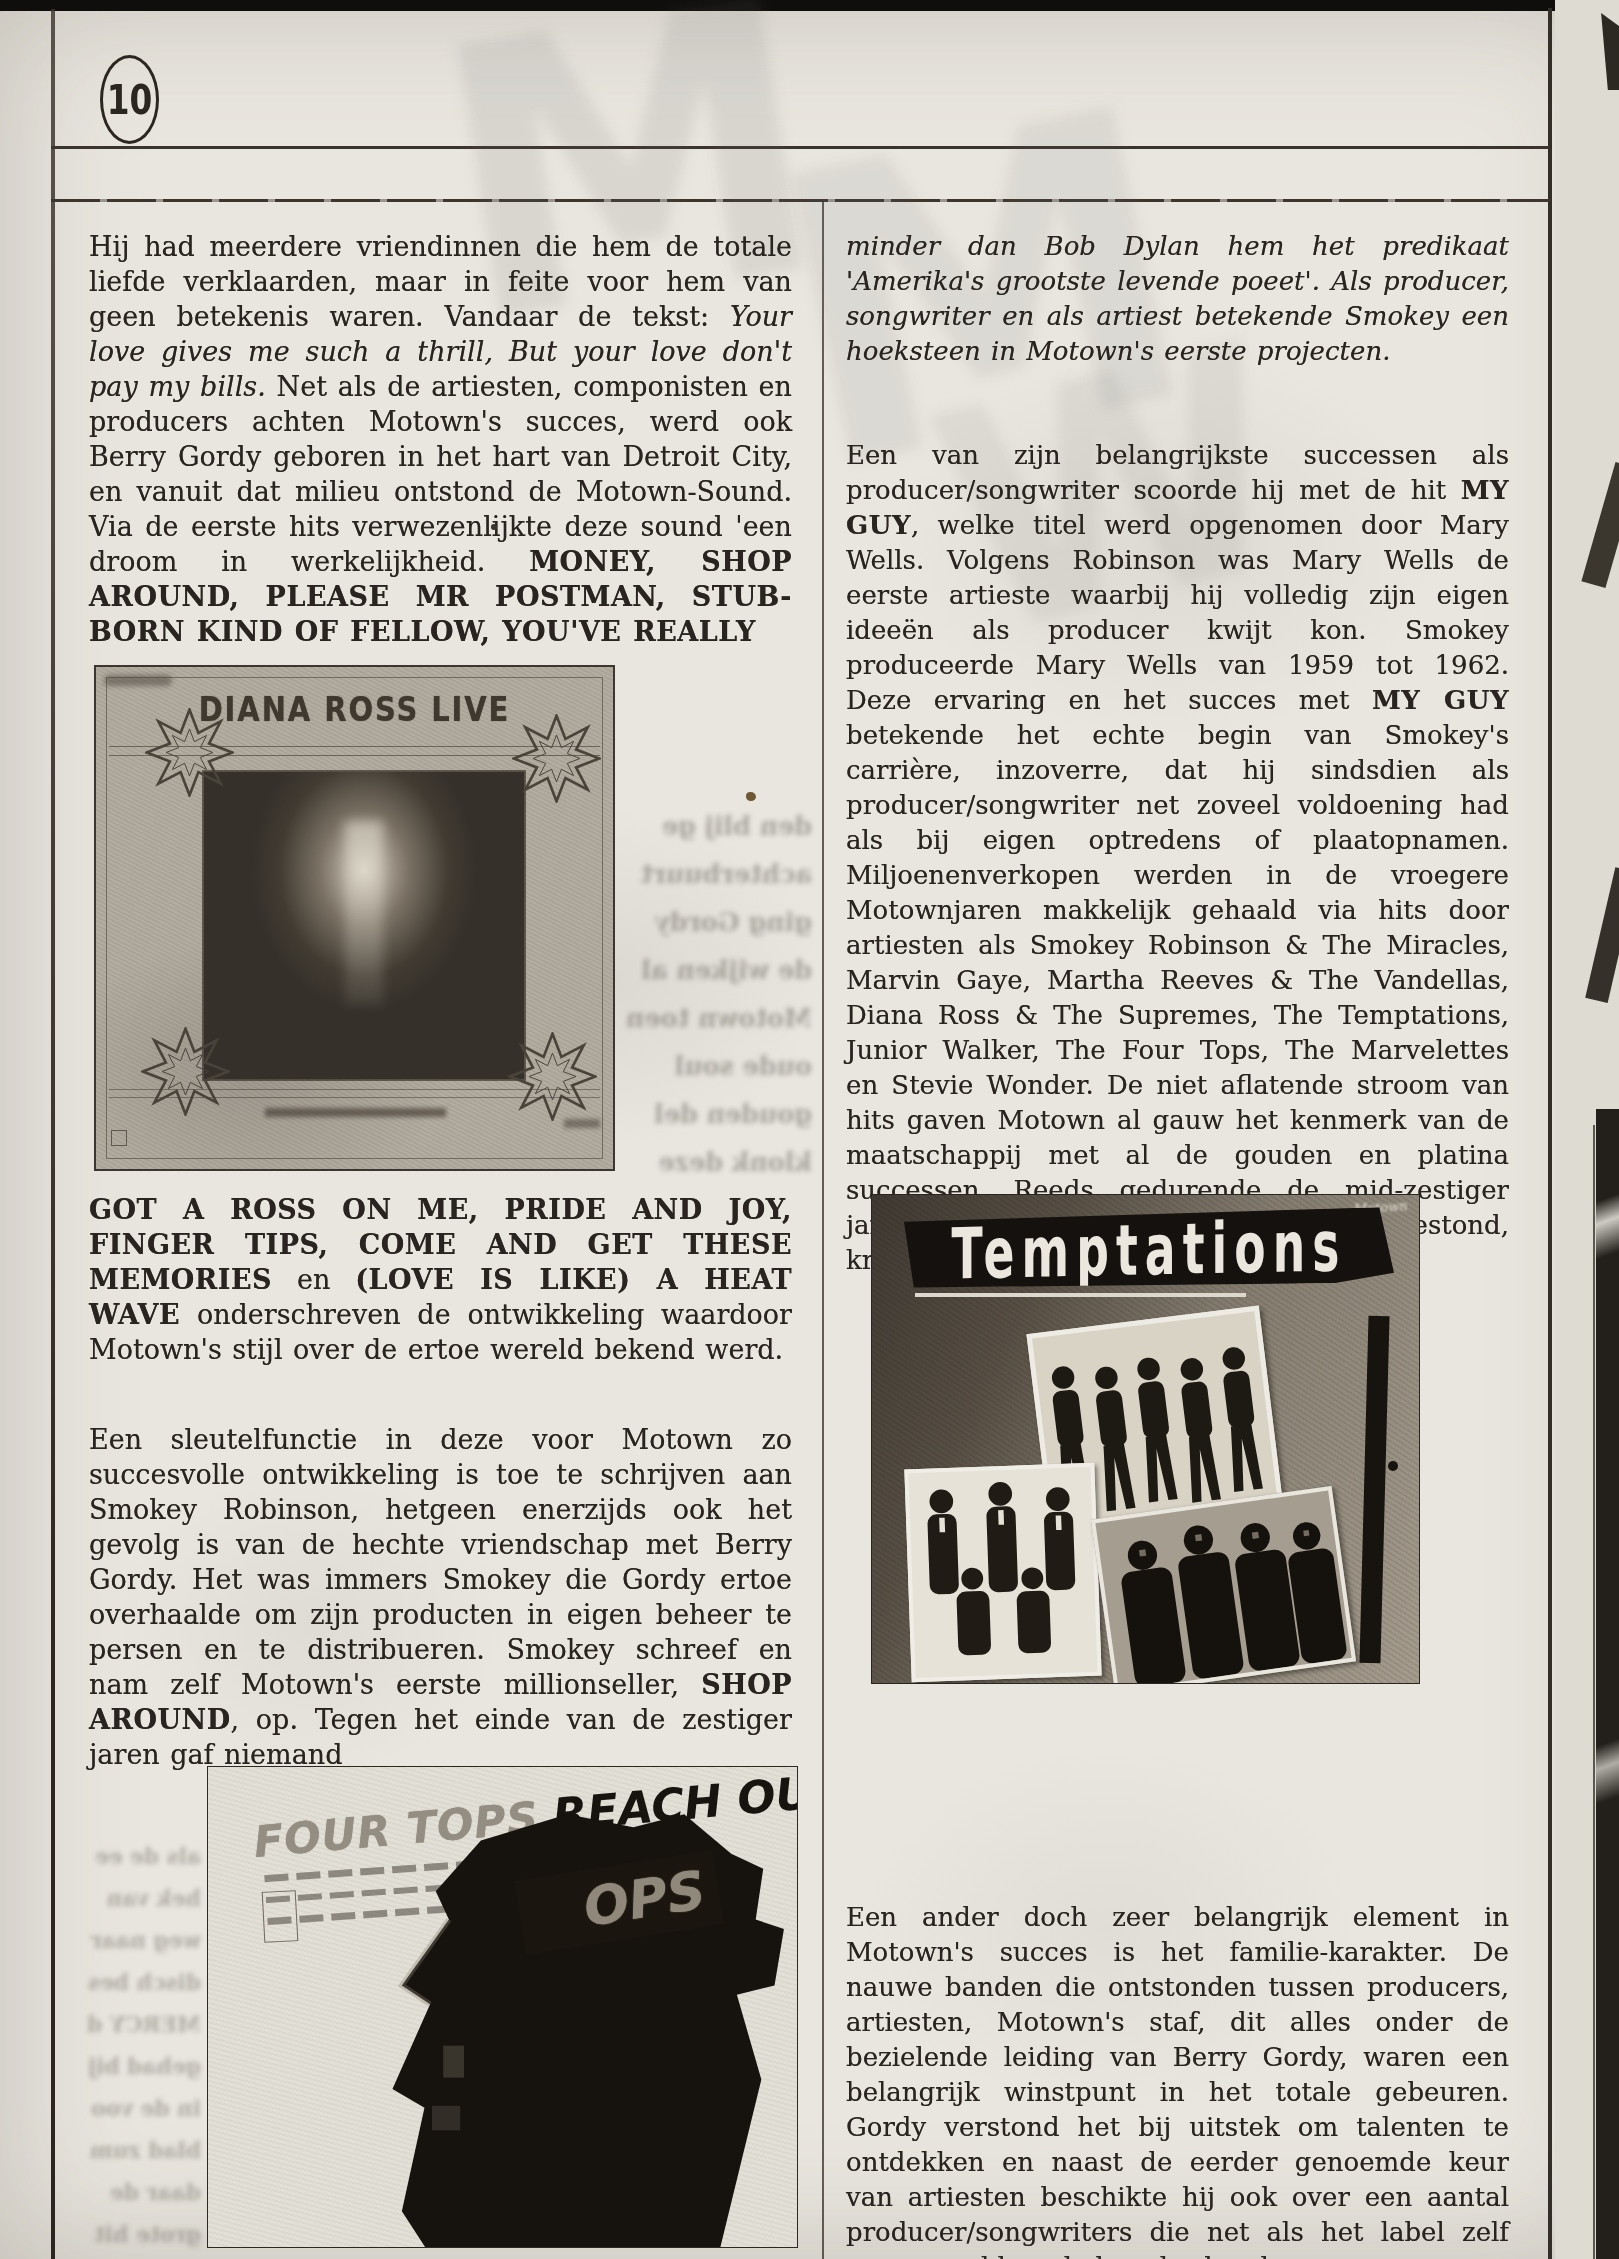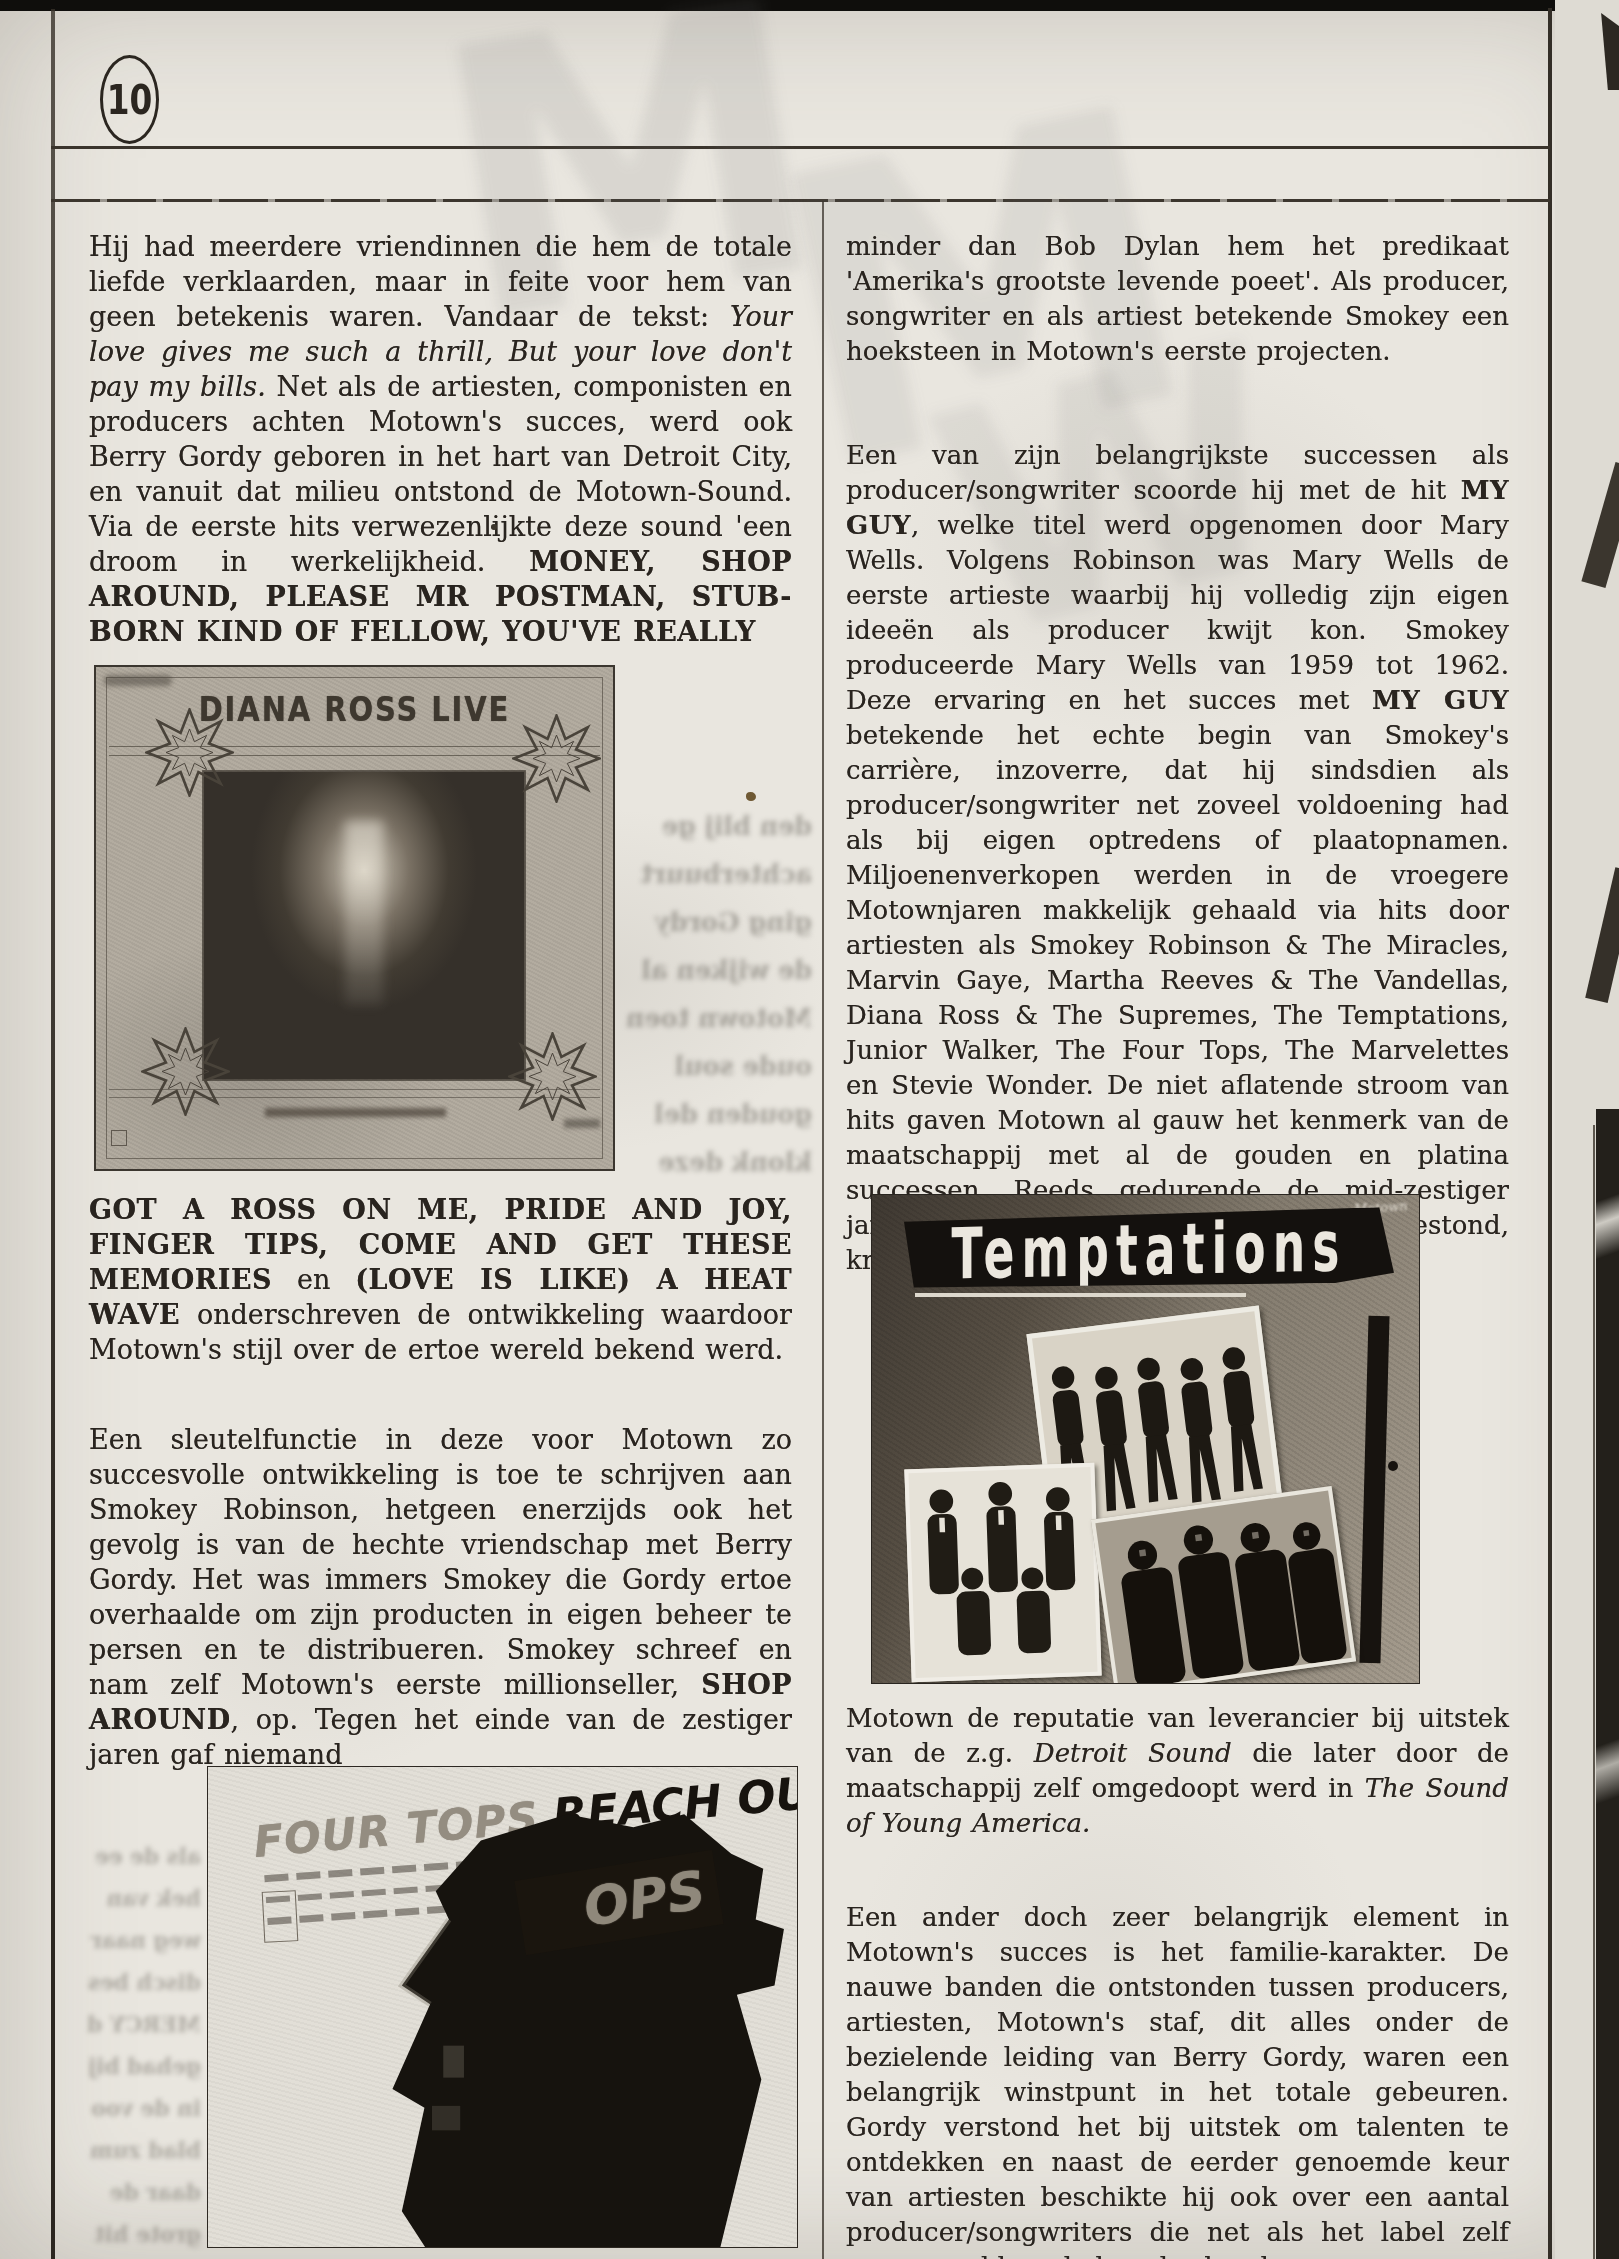--- a/index.html
+++ b/index.html
@@ -204,21 +204,21 @@
       <path d="M236 252 L206 232 L256 162" fill="none" stroke="#8a8376" stroke-width="6" opacity=".35"></path>
       <rect x="252" y="300" width="26" height="40" fill="#6f6densed" fill-opacity="0"></rect>
       <rect x="250" y="296" width="22" height="34" fill="#7c7567" opacity=".35"></rect>
       <rect x="238" y="360" width="30" height="26" fill="#7c7567" opacity=".28"></rect>
     </svg>
     <div class="ft-flag">
       <span>OPS</span>
     </div>
   </div>
 
-  <div class="para colR" style="top:229px;"><span>minder dan Bob Dylan hem het predikaat 'Amerika's grootste levende poeet'. Als producer, songwriter en als artiest betekende Smokey een hoeksteen in Motown's eerste projecten.</span></div>
+  <div class="para colR" style="top:229px;font-style:italic;"><span>minder dan Bob Dylan hem het predikaat 'Amerika's grootste levende poeet'. Als producer, songwriter en als artiest betekende Smokey een hoeksteen in Motown's eerste projecten.</span></div>
   <div class="para colR" style="top:438px;"><span>Een van zijn belangrijkste successen als producer/songwriter scoorde hij met de hit </span><span class="seg-b">MY GUY</span><span>, welke titel werd opgenomen door Mary Wells. Volgens Robinson was Mary Wells de eerste artieste waarbij hij volledig zijn eigen ideeën als producer kwijt kon. Smokey produceerde Mary Wells van 1959 tot 1962. Deze ervaring en het succes met </span><span class="seg-b">MY GUY</span><span> betekende het echte begin van Smokey's carrière, inzoverre, dat hij sindsdien als producer/songwriter net zoveel voldoening had als bij eigen optredens of plaatopnamen. Miljoenenverkopen werden in de vroegere Motownjaren makkelijk gehaald via hits door artiesten als Smokey Robinson &amp; The Miracles, Marvin Gaye, Martha Reeves &amp; The Vandellas, Diana Ross &amp; The Supremes, The Temptations, Junior Walker, The Four Tops, The Marvelettes en Stevie Wonder. De niet aflatende stroom van hits gaven Motown al gauw het kenmerk van de maatschappij met al de gouden en platina successen. Reeds gedurende de mid-zestiger jaren, toen het label dus nog maar pas bestond, kreeg</span></div>
 
   <div class="album-tp">
     <div class="tp-logo">Motown</div>
     <div class="tp-banner">
       <div class="tp-title">Temptations</div>
     </div>
     <div class="tp-underline"></div>
     <div class="tp-bar"></div>
     <div class="tp-dot"></div>
@@ -274,21 +274,20 @@
         <g fill="#cfc8ba" opacity=".5">
           <rect x="42" y="36" width="7" height="7"></rect>
             <rect x="105" y="28" width="7" height="7"></rect>
           <rect x="167" y="34" width="7" height="7"></rect>
             <rect x="223" y="40" width="6" height="6"></rect>
         </g>
       </svg>
     </div>
   </div>
 
-  <div class="para colR" style="top:1701px;"><span>Motown de reputatie van leverancier bij uitstek van de z.g. </span><span class="seg-i">Detroit Sound</span><span> die later door de maatschappij zelf omgedoopt werd in </span><span class="seg-i">The Sound of Young America.</span></div>
   <div class="para colR" style="top:1900px;"><span>Een ander doch zeer belangrijk element in Motown's succes is het familie-karakter. De nauwe banden die ontstonden tussen producers, artiesten, Motown's staf, dit alles onder de bezielende leiding van Berry Gordy, waren een belangrijk winstpunt in het totale gebeuren. Gordy verstond het bij uitstek om talenten te ontdekken en naast de eerder genoemde keur van artiesten beschikte hij ook over een aantal producer/songwriters die net als het label zelf nu nog gelden als baanbrekende</span></div>
 
   <div class="bleed bleedR">
       <div>den blij ge</div>
       <div>achterbuurt</div>
       <div>ging Gordy</div>
       <div>de wijken al</div>
       <div>Motown toen</div>
       <div>oude soul</div>
       <div>gouden del</div>

